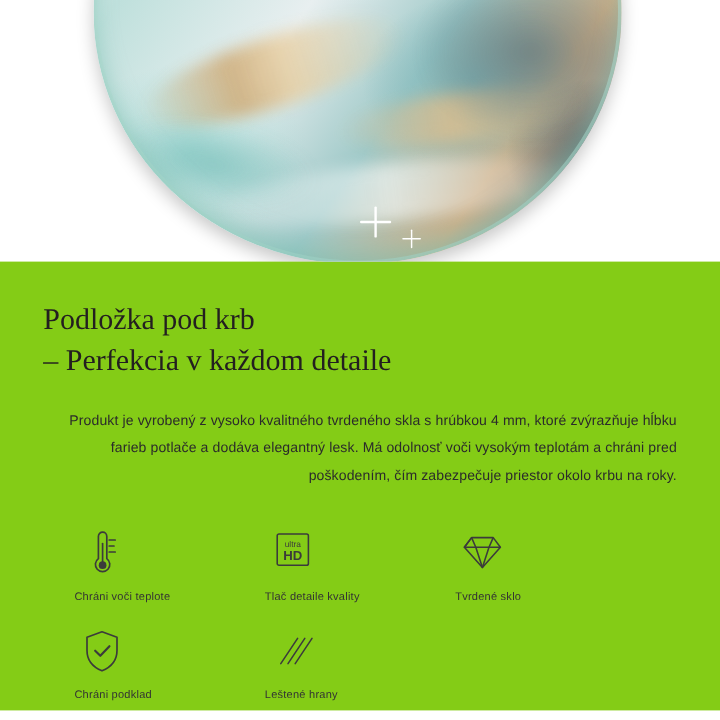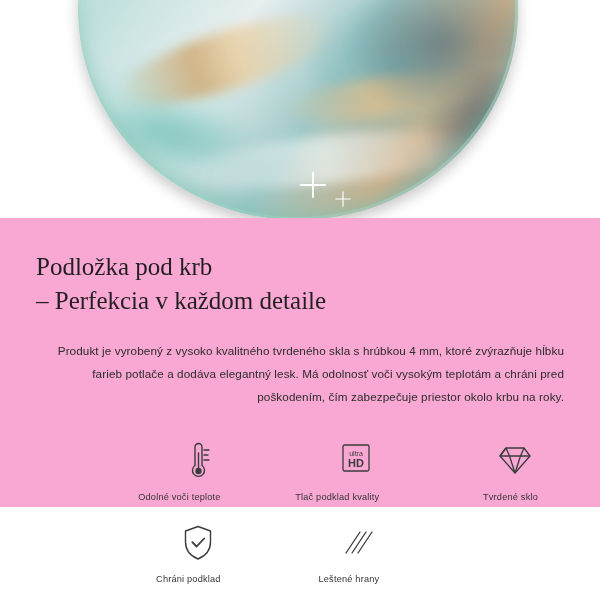--- a/index.html
+++ b/index.html
@@ -9,22 +9,22 @@
   body {
     width: 600px;
     height: 600px;
     background: #ffffff;
     font-family: "Liberation Sans", sans-serif;
     overflow: hidden;
   }
   .page {
     position: relative;
     width: 600px;
-    height: 507px;
-    background: #f9a8d4;
+    height: 592px;
+    background: #84cc16;
   }
 
   
   .hero {
     position: relative;
     width: 600px;
     height: 218px;
     overflow: hidden;
     background: #ffffff;
   }
@@ -132,21 +132,21 @@
   .features {
     margin: 30px 0 0 0;
     padding: 0 26px;
     display: grid;
     grid-template-columns: repeat(3, 1fr);
     grid-row-gap: 18px;
   }
   .feature {
     display: flex;
     flex-direction: column;
-    align-items: flex-end;
+    align-items: flex-start;
     justify-content: flex-start;
   }
   .feature-icon {
     width: 46px;
     height: 46px;
     display: flex;
     align-items: center;
     justify-content: center;
     color: #3b3b3b;
   }
@@ -192,32 +192,32 @@
         <span class="feature-icon">
           <svg width="34" height="40" viewBox="0 0 34 40" fill="none" stroke="#3b3b3b" stroke-width="1.4" stroke-linecap="round">
             <path d="M14 6a3.5 3.5 0 0 1 7 0v18.5a6 6 0 1 1-7 0Z"></path>
             <line x1="17.5" y1="12" x2="17.5" y2="27"></line>
             <circle cx="17.5" cy="30" r="3.2" fill="#3b3b3b" stroke="none"></circle>
             <line x1="23" y1="9" x2="28" y2="9"></line>
             <line x1="23" y1="14" x2="27" y2="14"></line>
             <line x1="23" y1="19" x2="28" y2="19"></line>
           </svg>
         </span>
-        <span class="feature-label">Odolné voči teplote</span>
+        <span class="feature-label">Chráni voči teplote</span>
       </div>
 
       <div class="feature">
         <span class="feature-icon">
           <svg width="40" height="38" viewBox="0 0 40 38">
             <rect x="7" y="3" width="26" height="26" rx="1.5" fill="none" stroke="#3b3b3b" stroke-width="1.3"></rect>
             <text x="20" y="13.5" text-anchor="middle" font-family="Liberation Sans, sans-serif" font-size="7" fill="#3b3b3b">ultra</text>
             <text x="20" y="25" text-anchor="middle" font-family="Liberation Sans, sans-serif" font-size="11" font-weight="bold" fill="#3b3b3b">HD</text>
           </svg>
         </span>
-        <span class="feature-label">Tlač podklad kvality</span>
+        <span class="feature-label">Tlač detaile kvality</span>
       </div>
 
       <div class="feature">
         <span class="feature-icon">
           <svg width="40" height="36" viewBox="0 0 40 36" fill="none" stroke="#3b3b3b" stroke-width="1.3" stroke-linejoin="round">
             <path d="M11 5h18l6 8-15 17L5 13Z"></path>
             <path d="M11 5 5 13h30"></path>
             <path d="M20 30 14.5 13 11 5"></path>
             <path d="m20 30 5.5-17L29 5"></path>
           </svg>

